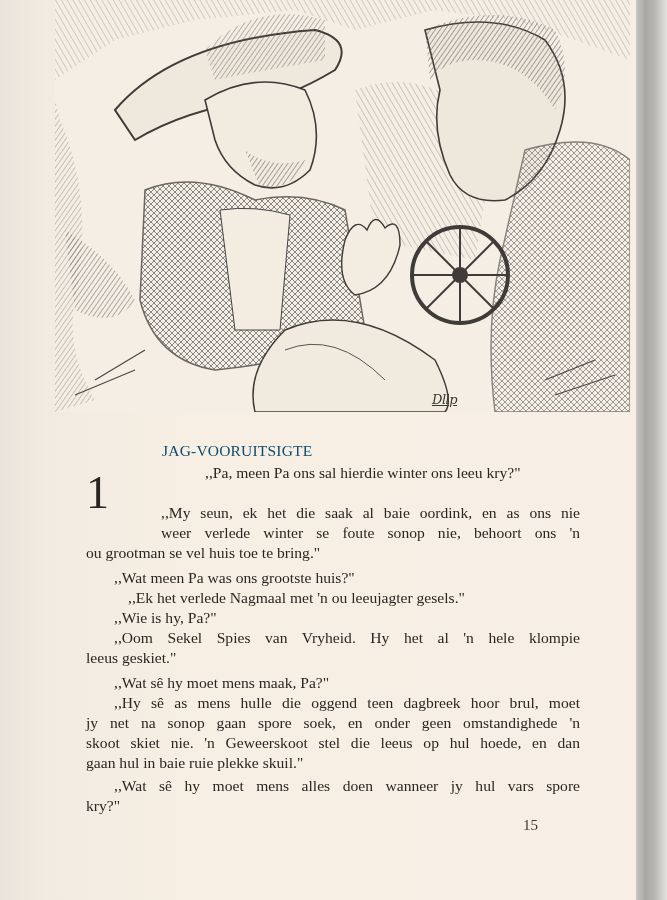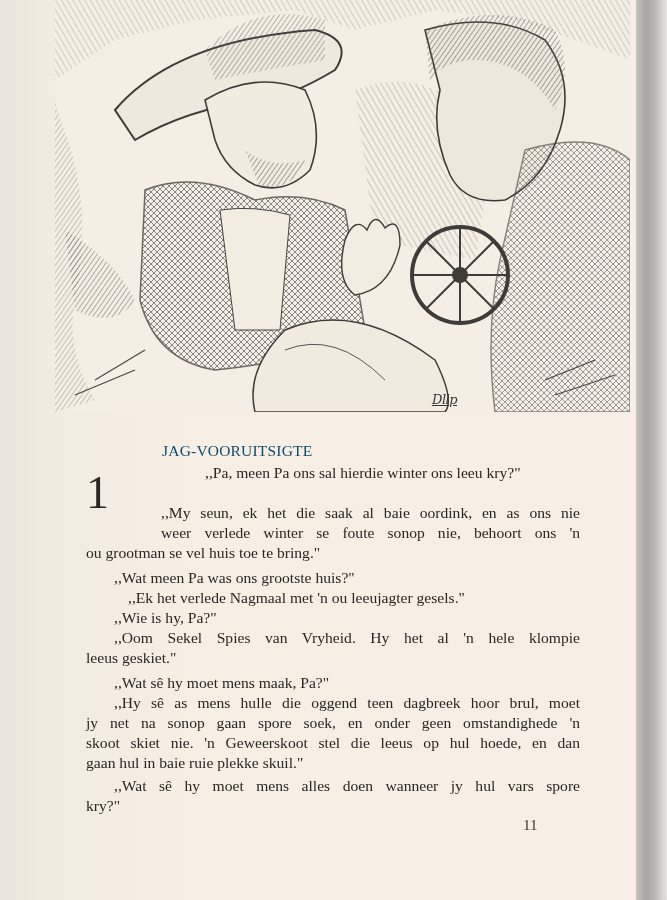--- a/index.html
+++ b/index.html
@@ -132,13 +132,13 @@
   <div class="line" style="left:0px; top:648px;">leeus geskiet."</div>
   <div class="line" style="left:28px; top:673px;">,,Wat sê hy moet mens maak, Pa?"</div>
   <div class="line just" style="left:28px; top:693px; width:466px;">,,Hy sê as mens hulle die oggend teen dagbreek hoor brul, moet</div>
   <div class="line just" style="left:0px; top:713px; width:494px;">jy net na sonop gaan spore soek, en onder geen omstandighede 'n</div>
   <div class="line just" style="left:0px; top:733px; width:494px;">skoot skiet nie.  'n Geweerskoot stel die leeus op hul hoede, en dan</div>
   <div class="line" style="left:0px; top:753px;">gaan hul in baie ruie plekke skuil."</div>
   <div class="line just" style="left:28px; top:776px; width:466px;">,,Wat sê hy moet mens alles doen wanneer jy hul vars spore</div>
   <div class="line" style="left:0px; top:796px;">kry?"</div>
 </div>
 
-<div class="page-number">11</div>
+<div class="page-number">15</div>
 
 </body></html>

